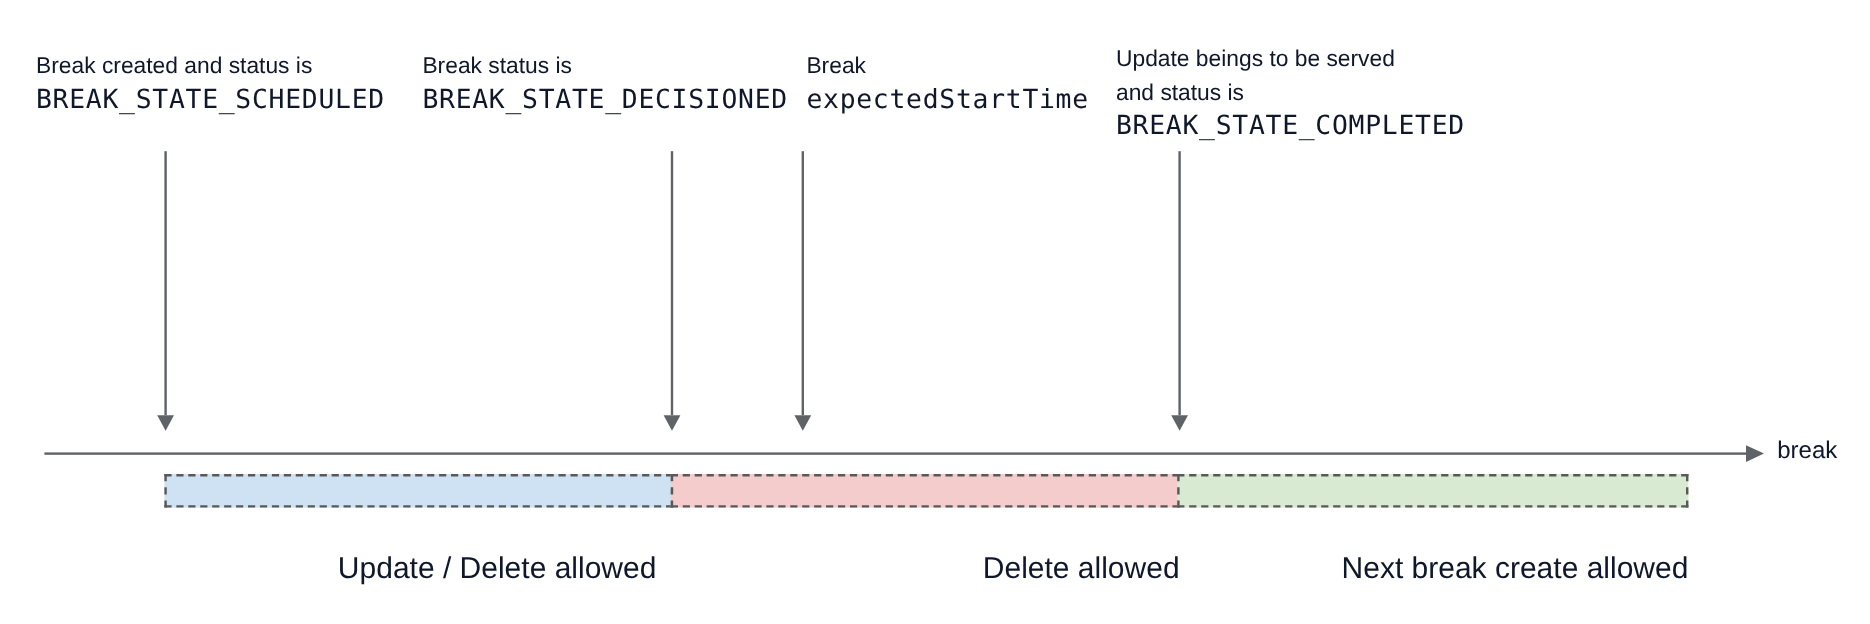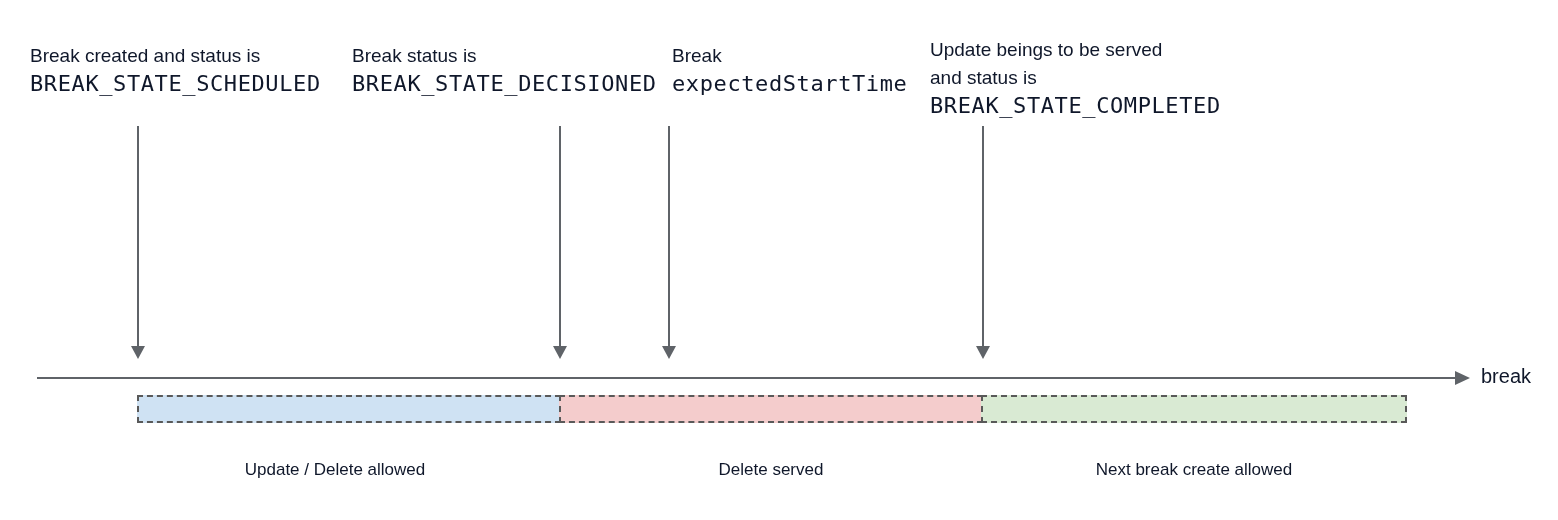--- a/index.html
+++ b/index.html
@@ -89,22 +89,22 @@
     box-sizing: border-box;
     border: 2px dashed #595959;
   }
   .seg-1 { left: 137px; width: 424px; }
   .seg-2 { left: 559px; width: 424px; }
   .seg-3 { left: 981px; width: 426px; }
   
   .seg-label {
     position: absolute;
     top: 460px;
-    font-size: 17px;
-    text-align: center;
+    font-size: 25px;
+    text-align: right;
     white-space: nowrap;
   }
   .seg-label-1 { left: 123px; width: 424px; }
   .seg-label-2 { left: 559px; width: 424px; }
   .seg-label-3 { left: 981px; width: 426px; }
 </style>
 </head>
 <body>
 
 <div class="canvas">
@@ -149,16 +149,16 @@
 
   <div class="axis-line"></div>
   <div class="axis-head"></div>
   <div class="axis-label">break</div>
 
   <div class="segment seg-1" style="background-color: rgb(207, 226, 243);"></div>
   <div class="segment seg-2" style="background-color: rgb(244, 204, 204);"></div>
   <div class="segment seg-3" style="background-color: rgb(217, 234, 211);"></div>
 
   <div class="seg-label seg-label-1">Update / Delete allowed</div>
-  <div class="seg-label seg-label-2">Delete served</div>
+  <div class="seg-label seg-label-2">Delete allowed</div>
   <div class="seg-label seg-label-3">Next break create allowed</div>
 
 </div>
 
 </body></html>

